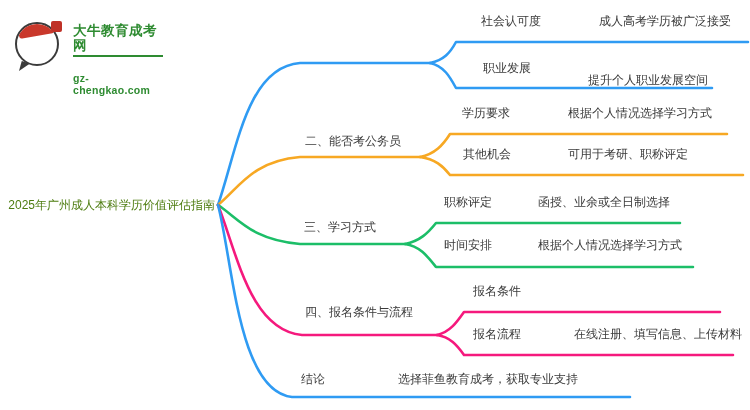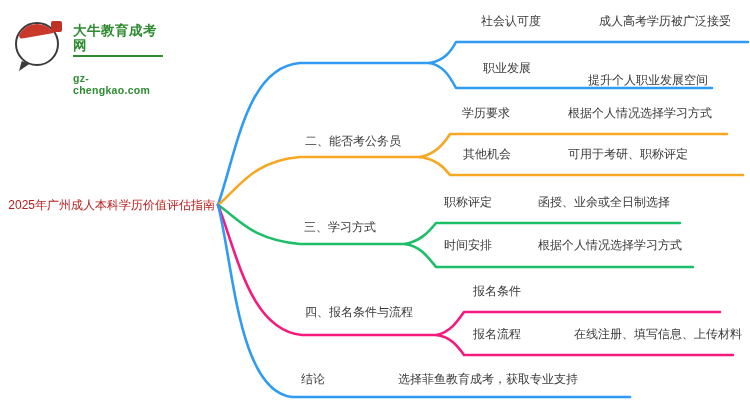--- a/index.html
+++ b/index.html
@@ -7,21 +7,21 @@
     position:relative;width:750px;height:410px;background:#ffffff;overflow:hidden;
     font-family:"Liberation Sans","DejaVu Sans",sans-serif;
   }
   #mindmap-lines{position:absolute;left:0;top:0;}
   .mm-text{
     position:absolute;font-size:12px;line-height:16px;color:#3a3a3a;
     white-space:nowrap;letter-spacing:0;
   }
   .main-topic{
     position:absolute;right:535px;top:197px;font-size:12px;line-height:17px;
-    color:#b91c1c;white-space:nowrap;font-weight:500;
+    color:#4d7c0f;white-space:nowrap;font-weight:500;
   }
   
   .logo{position:absolute;left:15px;top:20px;width:150px;height:52px;}
   .logo-badge{position:absolute;left:0;top:2px;width:44px;height:44px;}
   .badge-circle{
     position:absolute;left:0;top:0;width:40px;height:40px;border-radius:50%;
     border:2px solid #3b3b3b;background:#fff;overflow:hidden;
   }
   .badge-arc{
     position:absolute;top:-3px;left:1px;width:36px;height:15px;background:#c9382b;

